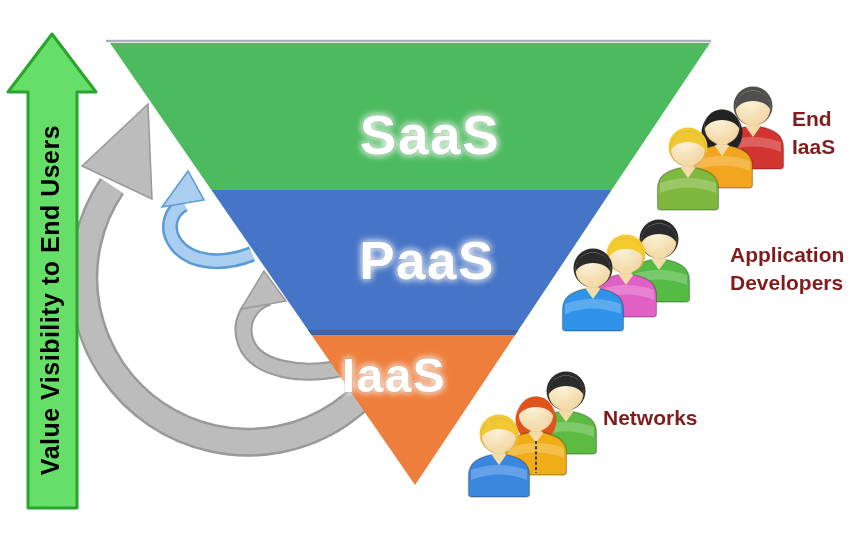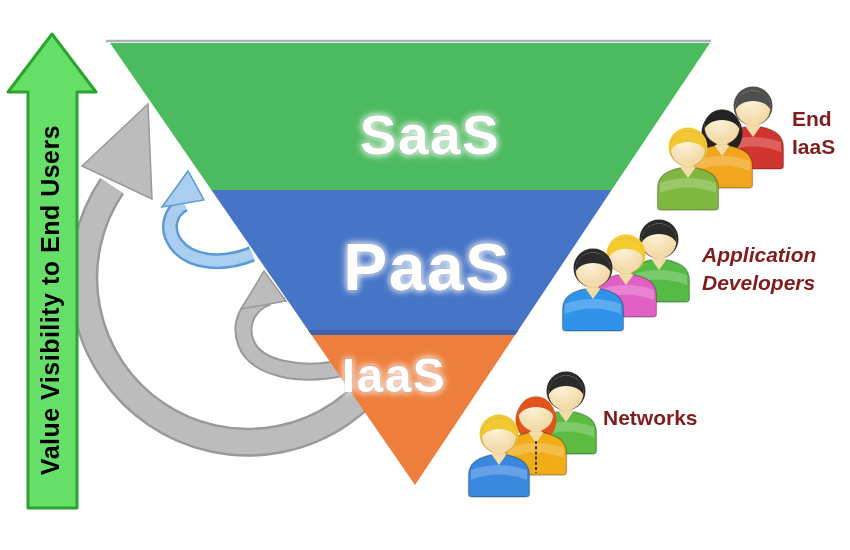--- a/index.html
+++ b/index.html
@@ -8,29 +8,29 @@
     font-family:"Liberation Sans", sans-serif;
   }
   #diagram-svg{position:absolute;left:0;top:0;}
   .tri-label{
     position:absolute;transform:translateX(-50%);
     color:#ffffff;font-weight:700;letter-spacing:1.5px;line-height:1;
     text-shadow:0 0 2px rgba(0,0,0,0.28), 0 0 6px rgba(255,255,255,0.95), 0 0 10px rgba(255,255,255,0.7);
     white-space:nowrap;
   }
   #saas-label{left:430px;top:88px;font-size:55px;margin-top:20px;}
-  #paas-label{left:427px;top:234px;font-size:66px;}
+  #paas-label{left:427px;top:234px;font-size:53px;}
   #iaas-label{left:394px;top:352px;font-size:48px;}
   .aud-label{
     position:absolute;color:#7f1d1d;font-weight:700;
     font-size:21px;line-height:28px;white-space:nowrap;
   }
   .aud-label span{display:block;}
   #aud-label-0{left:792px;top:105px;}
-  #aud-label-1{left:702px;top:241px;font-style:italic;}
+  #aud-label-1{left:730px;top:241px;}
   #aud-label-2{left:603px;top:404px;}
   #value-arrow-label{
     position:absolute;left:-158px;top:284px;width:420px;height:32px;
     transform:rotate(-90deg);
     text-align:center;font-size:25px;font-weight:700;color:#000;
     letter-spacing:0.5px;white-space:nowrap;
   }
 </style>
 </head>
 <body>

